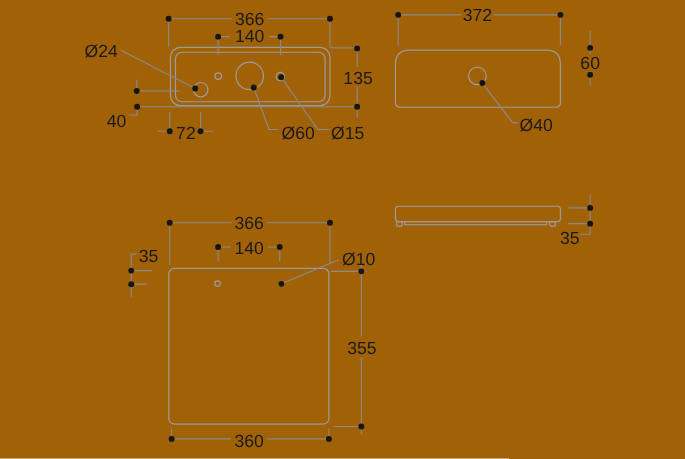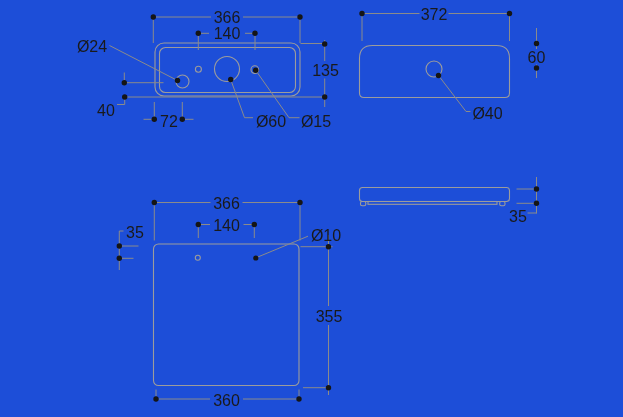--- a/index.html
+++ b/index.html
@@ -1,16 +1,16 @@
 <!DOCTYPE html>
 <html><head>
 <meta charset="utf-8">
 <style>
   html,body{margin:0;padding:0;background:#ffffff;}
-  .canvas{position:relative;width:623px;height:417px;background:#1d4ed8;overflow:hidden;}
+  .canvas{position:relative;width:623px;height:417px;background:#a16207;overflow:hidden;}
   svg{position:absolute;left:0;top:0;}
   .s{fill:none;stroke:#9c9c9c;stroke-width:1.1;stroke-linecap:butt;}
   .d{fill:none;stroke:#8b8b8b;stroke-width:1;stroke-linecap:butt;}
   .dot{fill:#151515;stroke:none;}
   .lbl{font-family:"Liberation Sans",sans-serif;font-size:16px;fill:#1a1a1a;text-anchor:middle;}
 </style>
 </head>
 <body>
 
 <div class="canvas">

